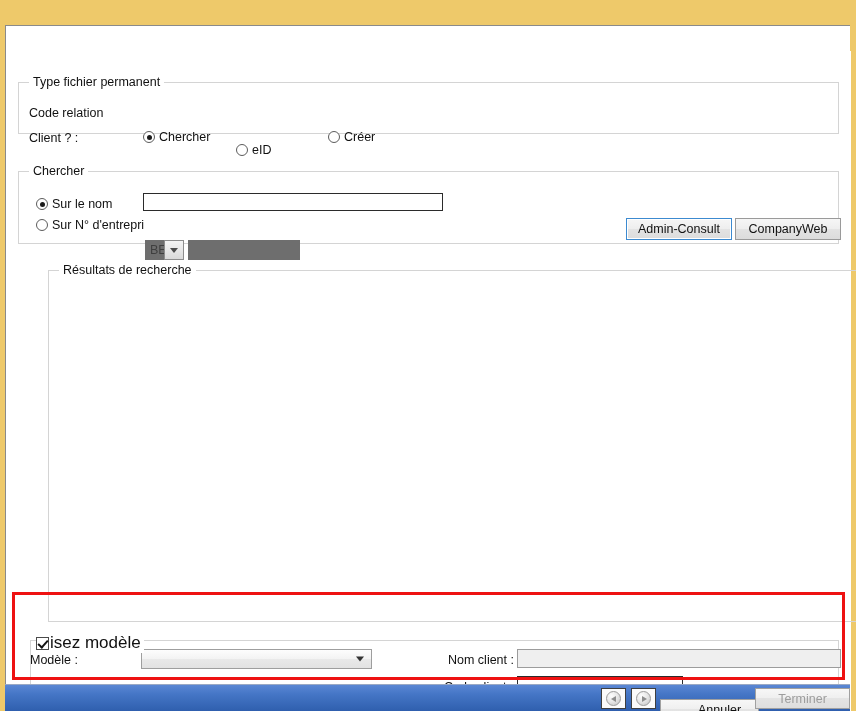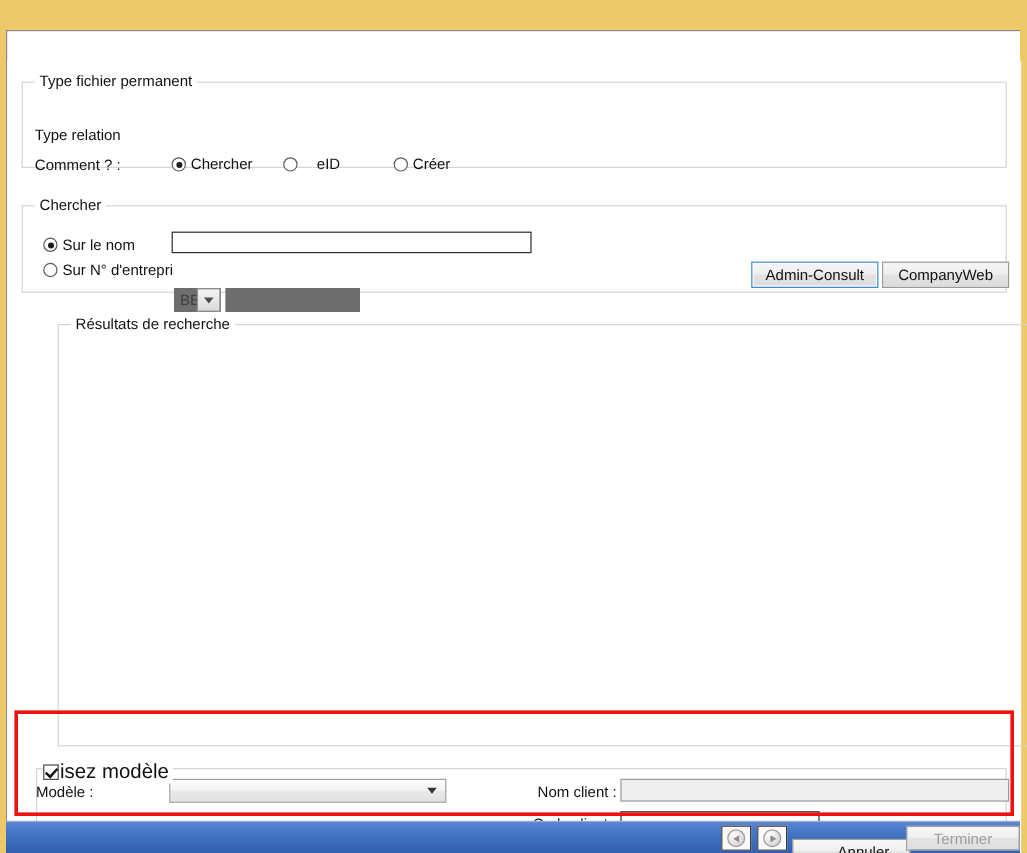--- a/index.html
+++ b/index.html
@@ -256,35 +256,35 @@
   .bottom-btn.disabled { color: #9d9d9d; }
 </style>
 </head>
 <body>
 
 <div id="wizard-window">
 
 
   <div id="content">
 
-    <div class="groupbox" style="left:12px; top:17px; width:821px; height:72px;">
+    <div class="groupbox" style="left:12px; top:31px; width:821px; height:52px;">
       <span class="group-legend">Type fichier permanent</span>
     </div>
 
-    <span class="lbl" style="left:23px; top:55px;">Type relation</span>
-
-
-    <span class="lbl" style="left:23px; top:80px;">Comment ? :</span>
+    <span class="lbl" style="left:23px; top:55px;">Code relation</span>
+
+
+    <span class="lbl" style="left:23px; top:80px;">Client ? :</span>
 
     <div class="radio-wrap checked" style="left:137px; top:79px;">
       <span class="radio-dot"></span>
       <span>Chercher</span>
     </div>
 
-    <div class="radio-wrap" style="left:230px; top:79px;gap:12px;">
+    <div class="radio-wrap" style="left:230px; top:92px;">
       <span class="radio-dot"></span>
       <span>eID</span>
     </div>
 
     <div class="radio-wrap" style="left:322px; top:79px;">
       <span class="radio-dot"></span>
       <span>Créer</span>
     </div>
 
     <div class="groupbox" style="left:12px; top:120px; width:821px; height:73px;">

